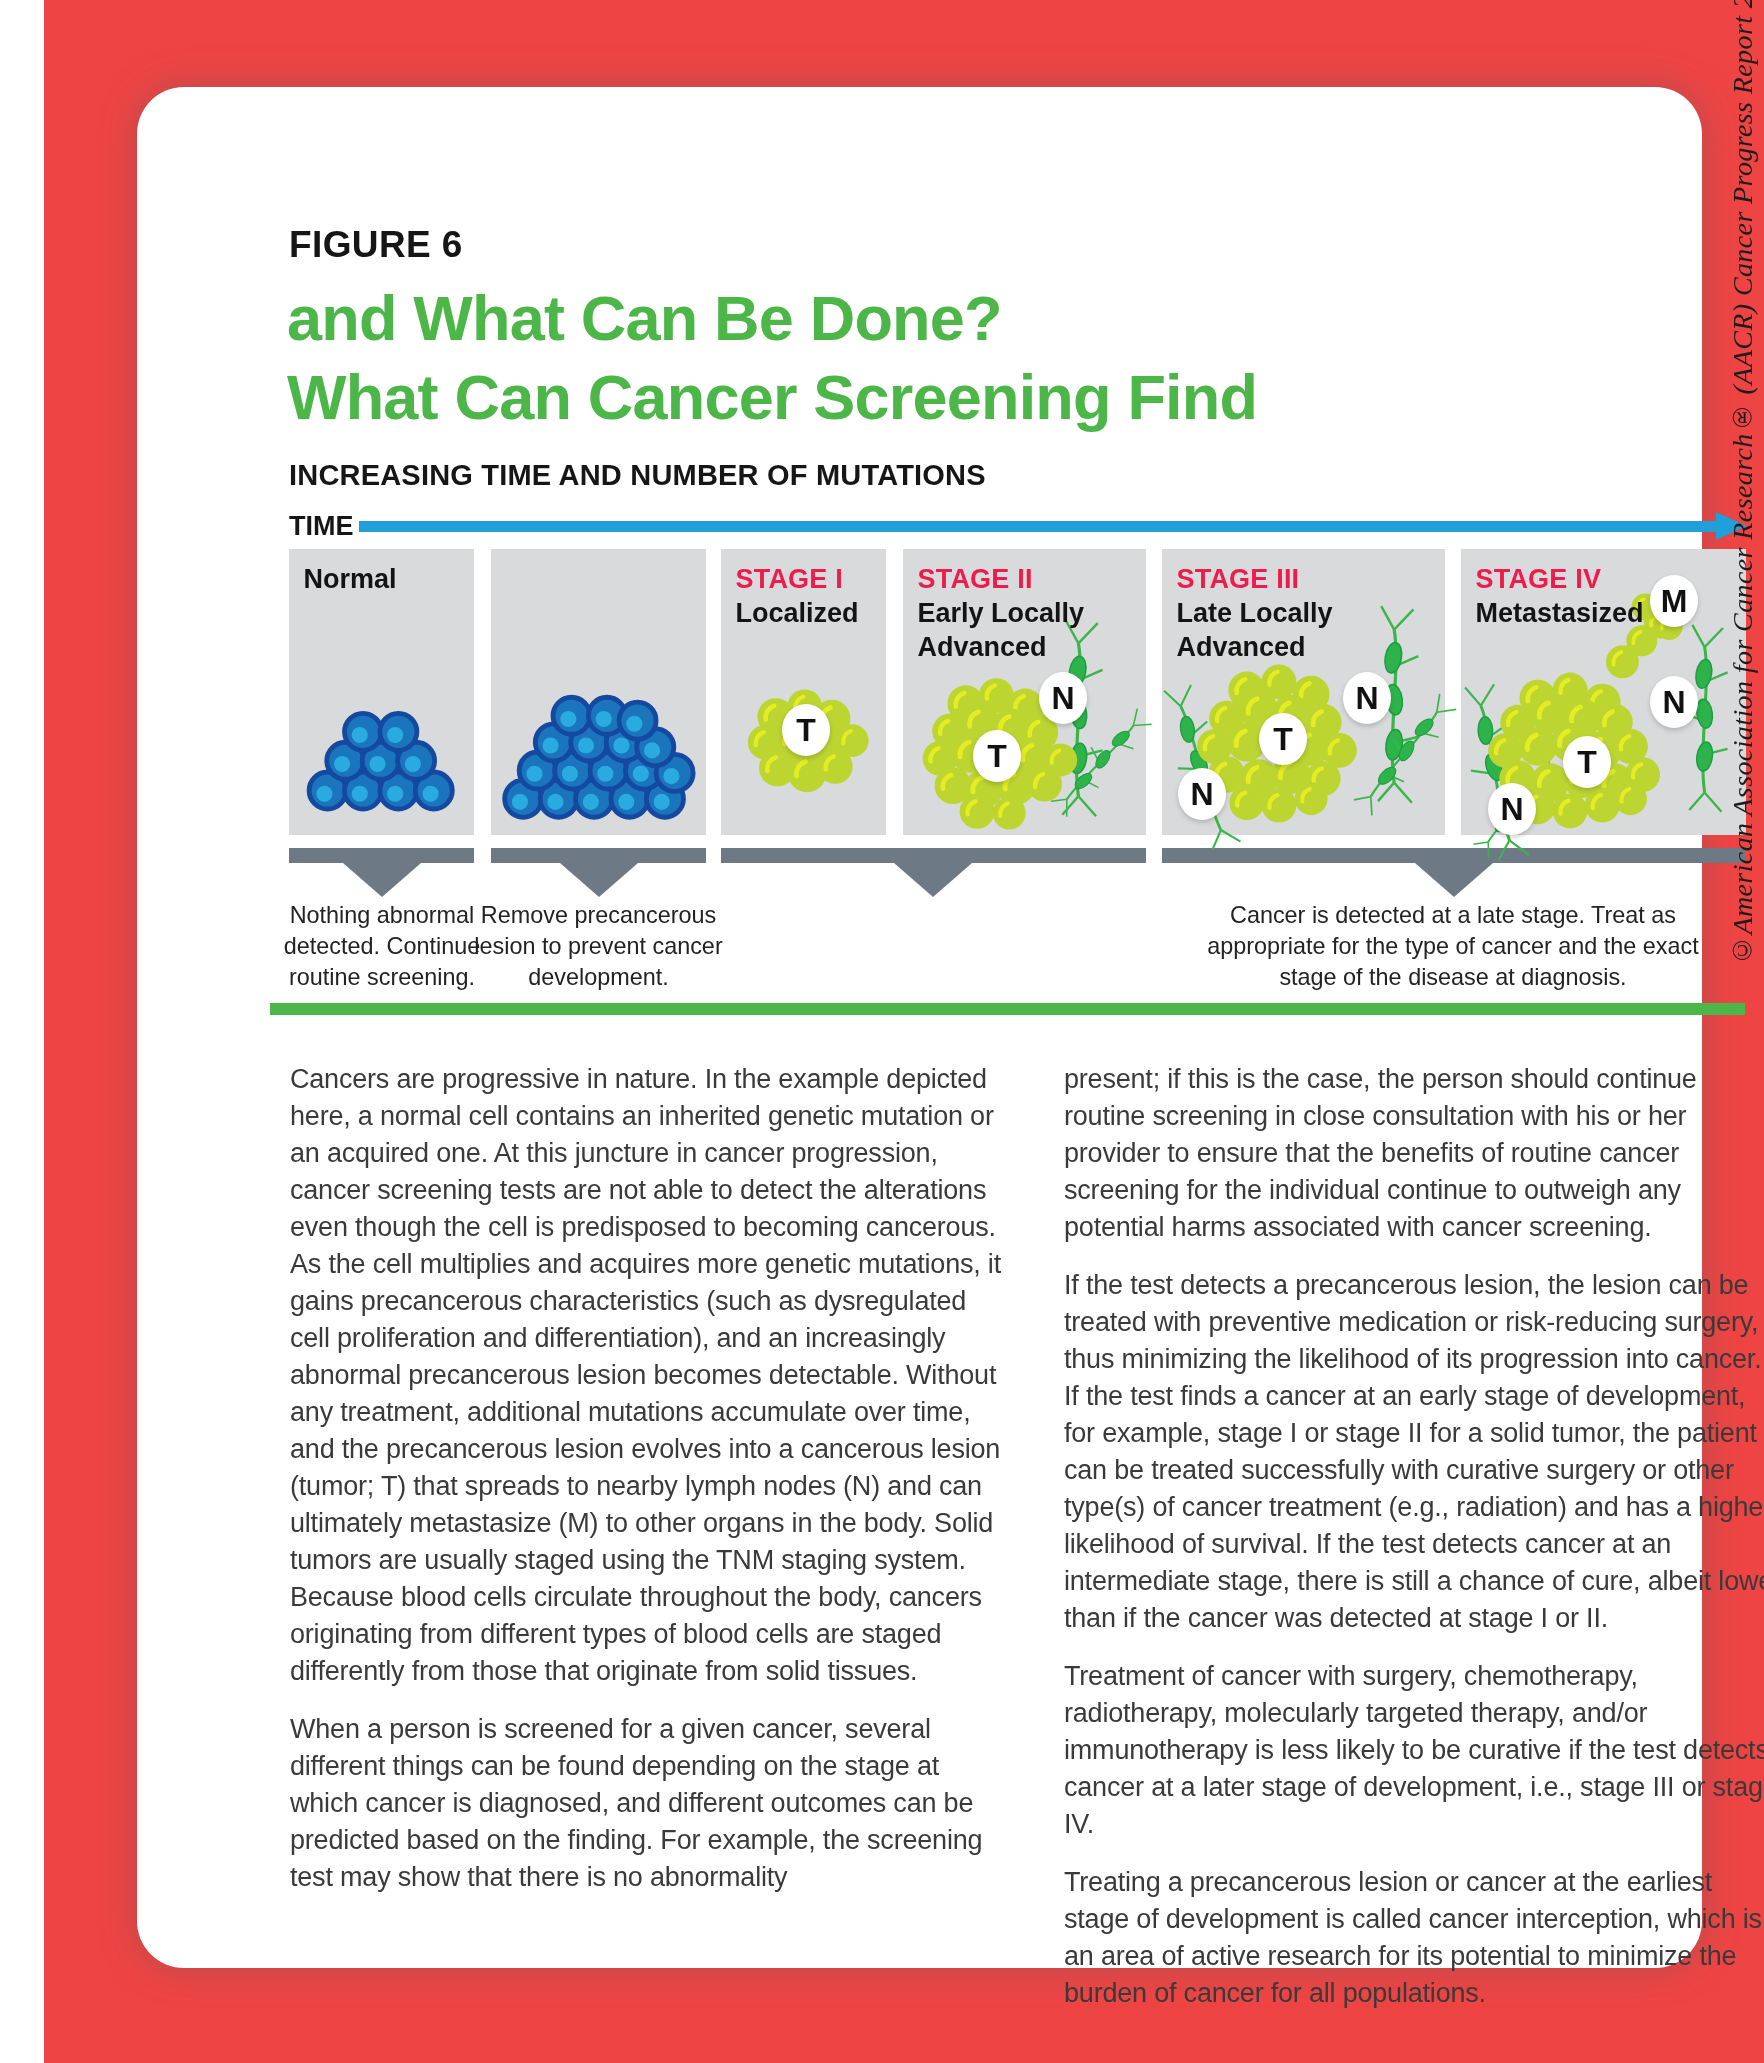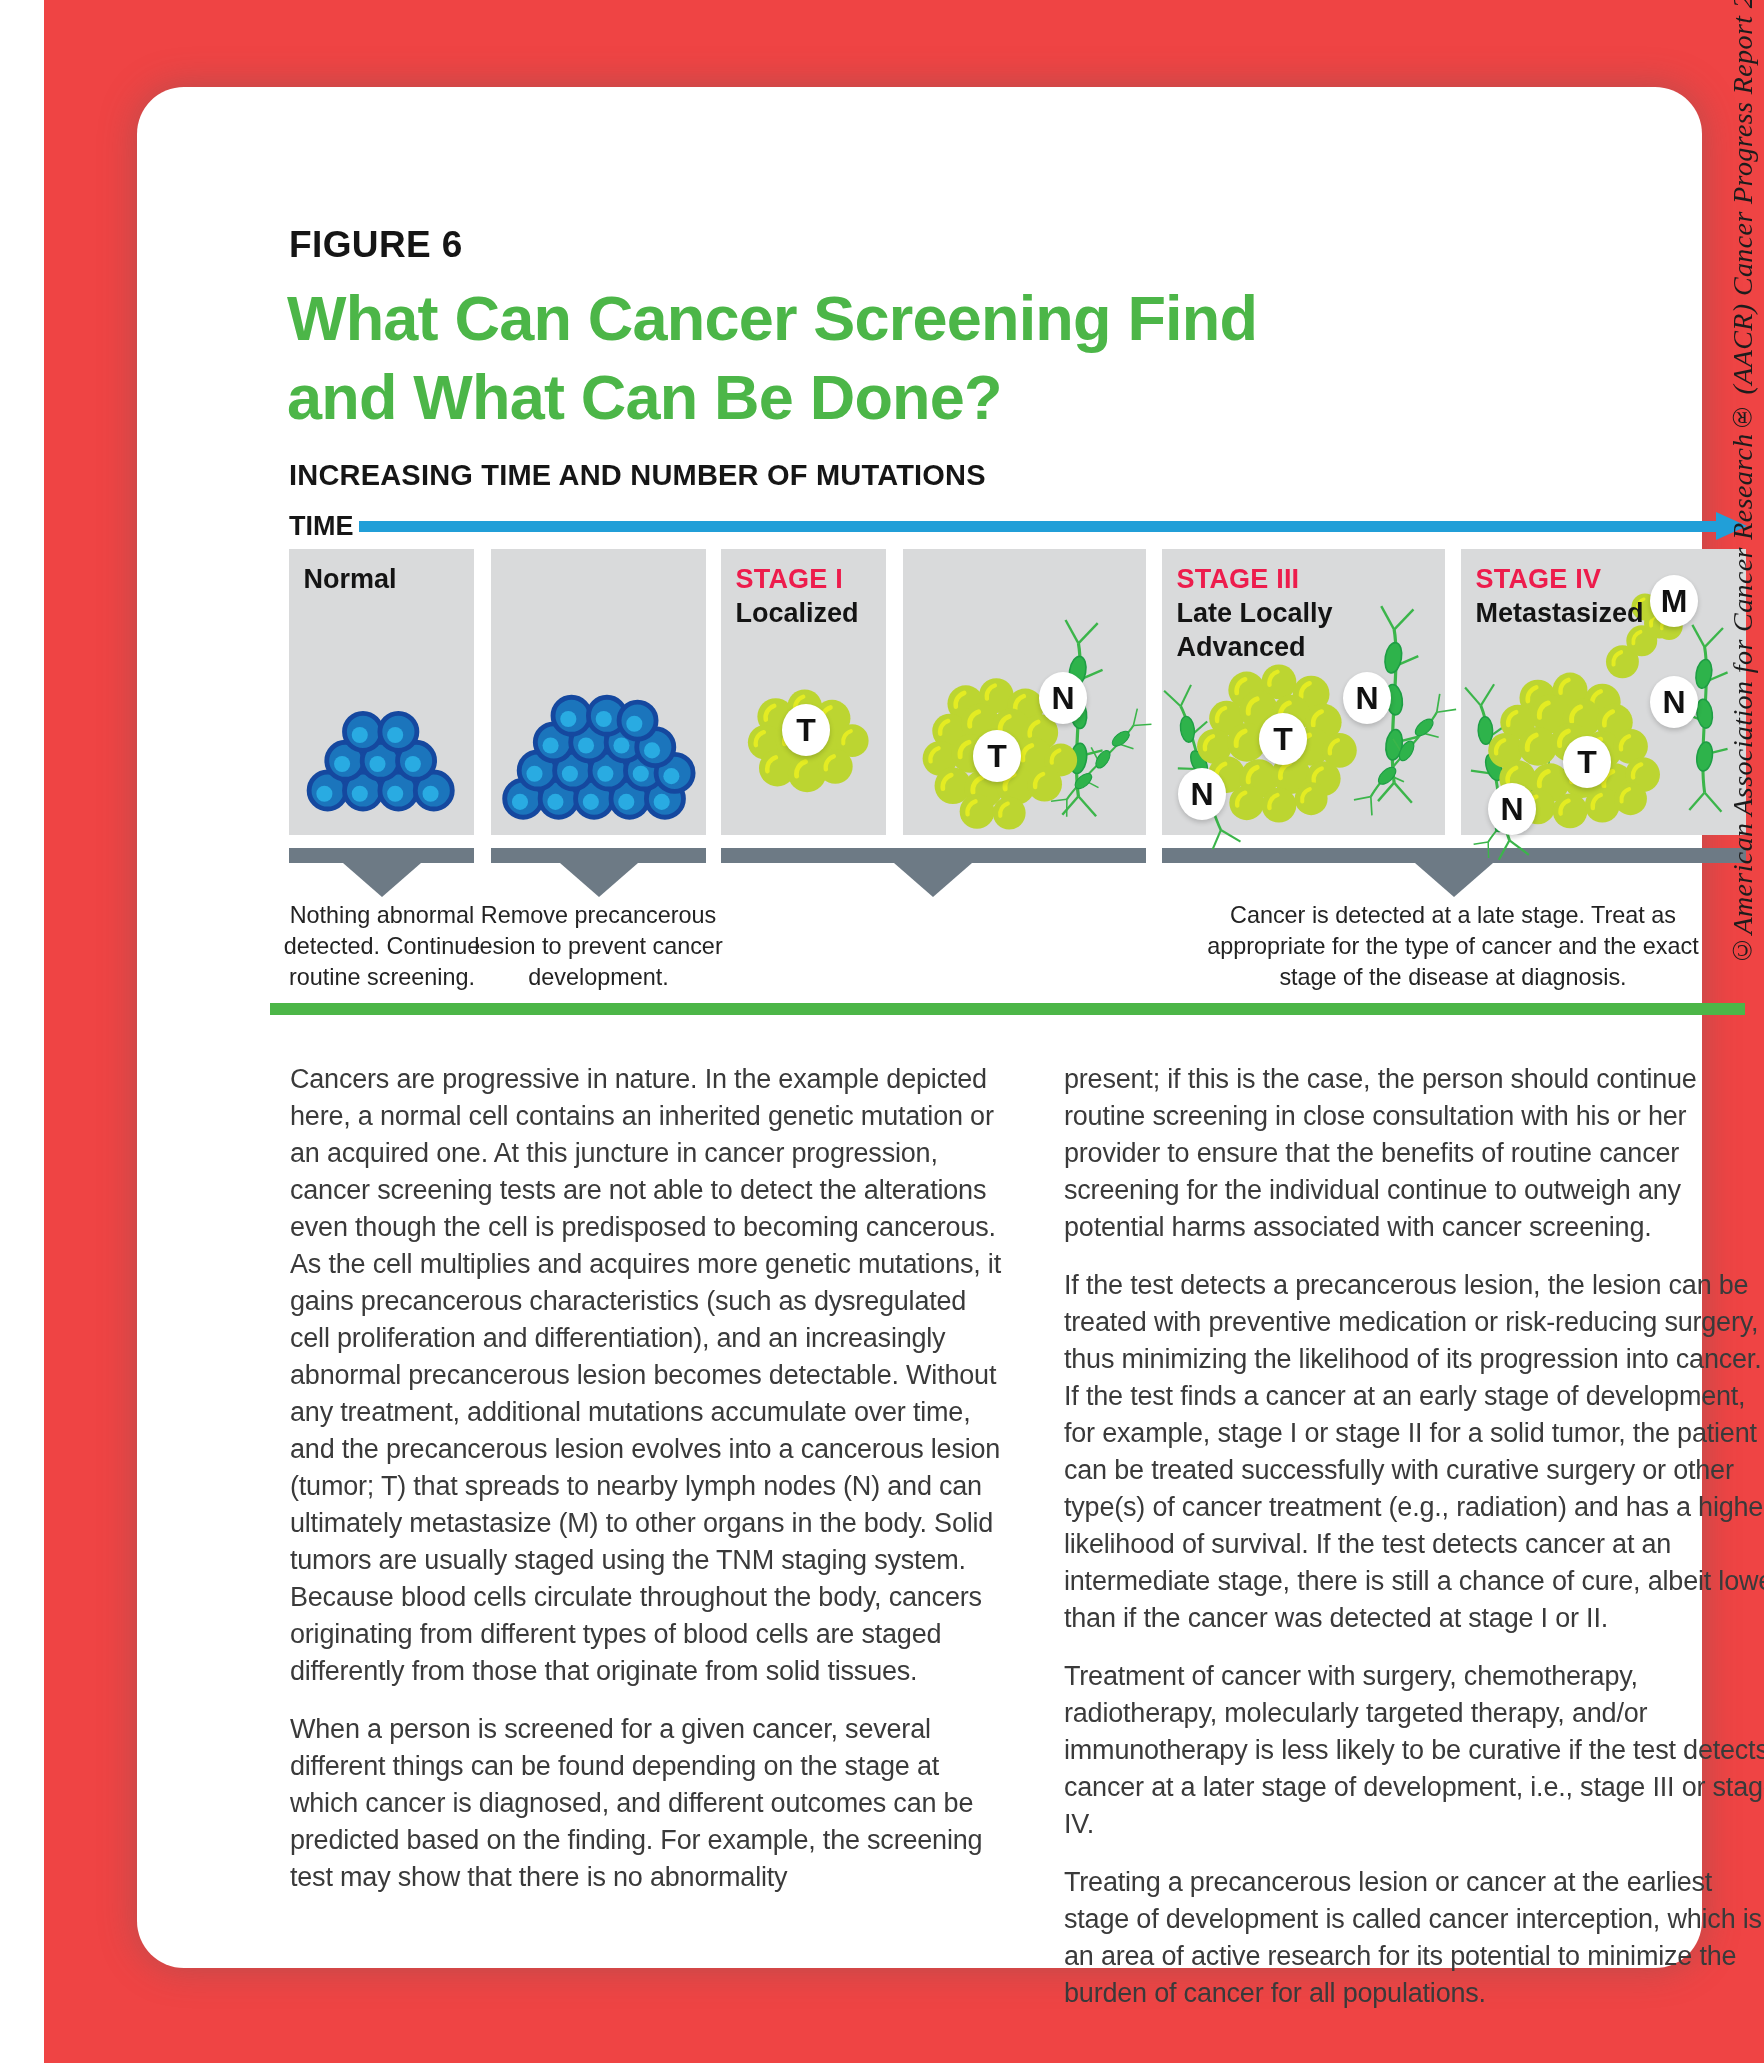--- a/index.html
+++ b/index.html
@@ -78,22 +78,22 @@
         <ellipse cx="0" cy="-8" rx="10" ry="19" fill="#2eb34b" stroke="#1d9e44" stroke-width="2" transform="rotate(-8 0 -8)"></ellipse>
         <ellipse cx="0" cy="48" rx="10" ry="19" fill="#2eb34b" stroke="#1d9e44" stroke-width="2" transform="rotate(8 0 48)"></ellipse>
       </g>
     </defs>
   </svg>
 
   <div class="card">
 
     <div class="figure-label">FIGURE 6</div>
     <div class="figure-title">
+      <div>and What Can Be Done?</div>
       <div>What Can Cancer Screening Find</div>
-      <div>and What Can Be Done?</div>
     </div>
 
     <div class="axis-heading">INCREASING TIME AND NUMBER OF MUTATIONS</div>
     <div class="time-label">TIME</div>
     <div class="time-arrow">
       <div class="time-arrow-head"></div>
     </div>
 
     <div class="panel p1">
       <div class="panel-head">
@@ -149,20 +149,24 @@
           <use href="#gc" transform="translate(130,240)"></use>
           <use href="#gc" transform="translate(163,238) scale(.85)"></use>
         <use href="#gc" transform="translate(70,272) scale(.95)"></use>
           <use href="#gc" transform="translate(107,278)"></use>
           <use href="#gc" transform="translate(142,270) scale(.9)"></use>
       </svg>
       <div class="marker mk1">T</div>
     </div>
 
     <div class="panel p4">
+      <div class="panel-head">
+        <div class="stage">STAGE II</div>
+        <div class="pname">Early Locally Advanced</div>
+      </div>
       <svg class="ill" viewBox="0 0 302 355">
         <use href="#ly" transform="translate(218,212)"></use>
         <use href="#ly" transform="translate(245,265) rotate(42) scale(.65)"></use>
         <use href="#gc" transform="translate(78,192) scale(.95)"></use>
           <use href="#gc" transform="translate(116,182) scale(.9)"></use>
           <use href="#gc" transform="translate(152,196) scale(.95)"></use>
         <use href="#gc" transform="translate(58,226) scale(.9)"></use>
           <use href="#gc" transform="translate(96,216)"></use>
           <use href="#gc" transform="translate(134,222)"></use>
           <use href="#gc" transform="translate(170,228) scale(.95)"></use>

